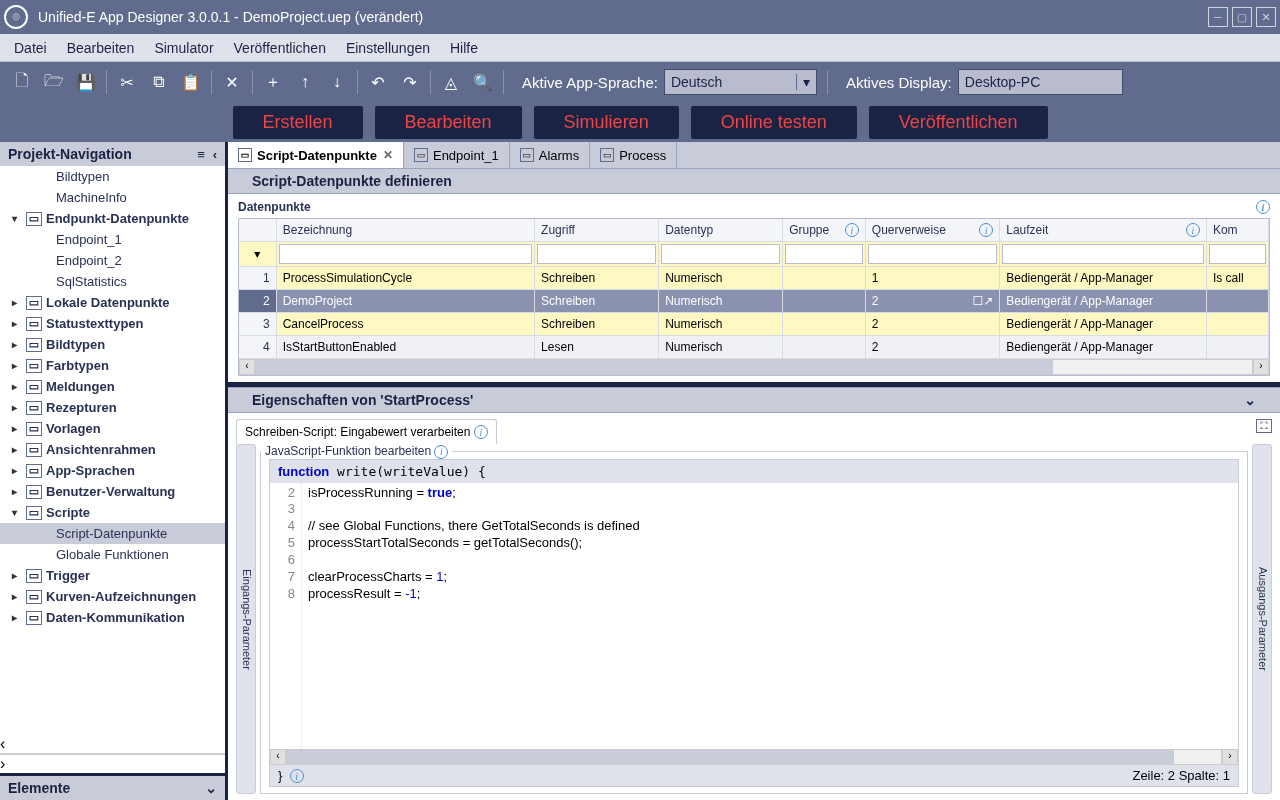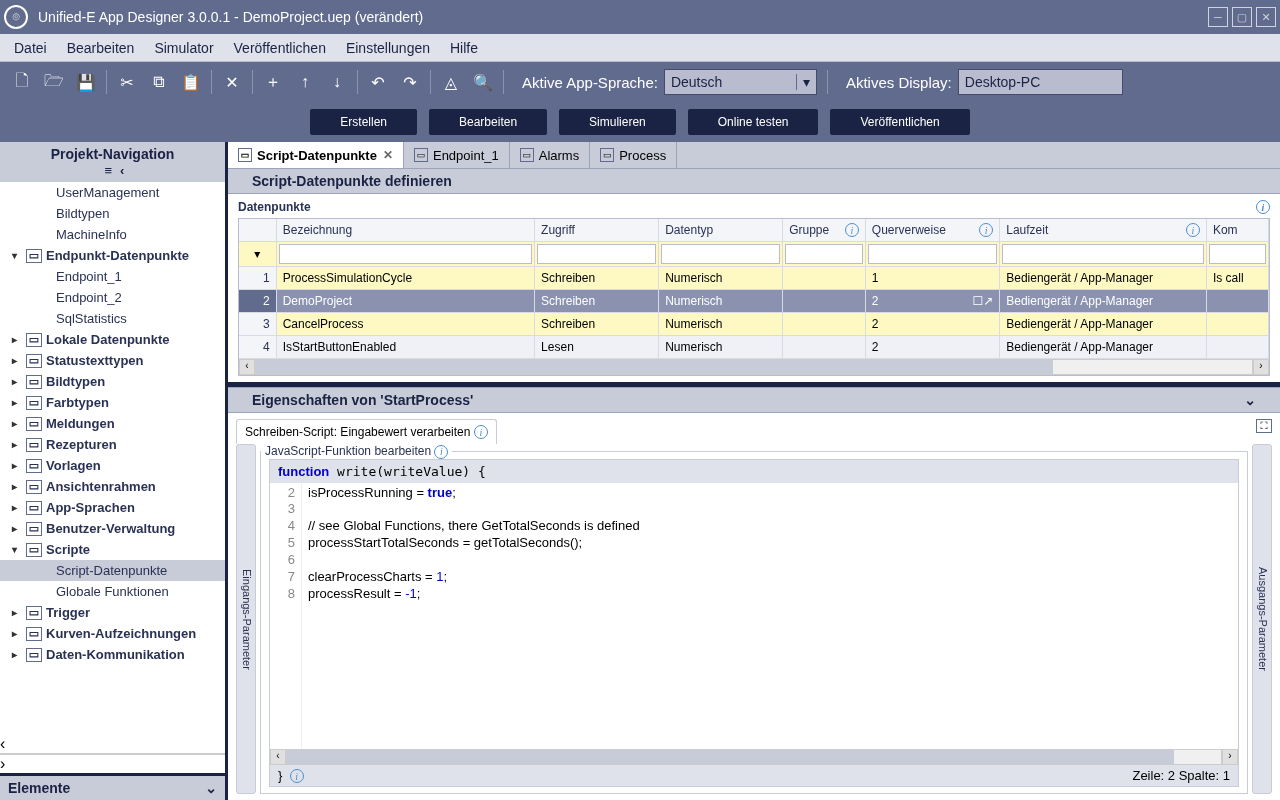--- a/index.html
+++ b/index.html
@@ -9,24 +9,24 @@
 .titlebar .title { font-size: 14px; flex: 1; }
 .titlebar .winbtn { width: 20px; height: 20px; border: 1px solid #d0d4e0; margin-left: 4px; display: flex; align-items: center; justify-content: center; font-size: 11px; color: #d0d4e0; cursor: pointer; }
 .menubar { height: 28px; background: #e0e2eb; display: flex; align-items: center; padding: 0 4px; border-bottom: 1px solid #b8bcce; }
 .menubar span { padding: 4px 10px; font-size: 14px; color: #1a2344; cursor: pointer; }
 .toolbar { height: 40px; background: #606b8d; display: flex; align-items: center; padding: 0 6px; }
 .toolbar .tbtn { width: 32px; height: 30px; display: flex; align-items: center; justify-content: center; color: #fff; cursor: pointer; font-size: 16px; }
 .toolbar .sep { width: 1px; height: 24px; background: #8a92b0; margin: 0 4px; }
 .toolbar .lbl { color: #fff; font-size: 15px; margin-left: 14px; margin-right: 6px; }
 .toolbar .combo { height: 26px; background: #b8bcce; border: 1px solid #444c6a; color: #1a2344; padding: 0 6px; font-size: 14px; display: inline-flex; align-items: center; }
 .actionbar { height: 40px; background: #606b8d; display: flex; align-items: center; justify-content: center; gap: 12px; }
-.actionbar .abtn { background: #1a2344; color: #ffffff; border: none; padding: 6px 30px; font-size: 12px; cursor: pointer; border-radius: 2px; }
+.actionbar .abtn { background: #1a2344; color: #ef4444; border: none; padding: 6px 30px; font-size: 18px; cursor: pointer; border-radius: 2px; }
 .main { display: flex; height: calc(800px - 34px - 28px - 40px - 40px); }
 .sidebar { width: 228px; background: #fff; display: flex; flex-direction: column; border-right: 3px solid #1a2344; }
-.sidehead { background: #c8cbd8; padding: 4px 8px; font-weight: bold; font-size: 14px; color: #1a2344; display: flex; align-items: center; justify-content: space-between; flex-direction: column; }
+.sidehead { background: #c8cbd8; padding: 4px 8px; font-weight: bold; font-size: 14px; color: #1a2344; display: flex; align-items: center; justify-content: space-between; }
 .sidehead .icons span { margin-left: 4px; cursor: pointer; font-size: 13px; }
 .tree { flex: 1; overflow-y: auto; overflow-x: hidden; font-size: 13px; color: #2a3254; position: relative; }
 .tree-inner { padding-bottom: 4px; }
 .tree .node { padding: 3px 4px 3px 12px; display: flex; align-items: center; white-space: nowrap; cursor: pointer; }
 .tree .node.lvl2 { padding-left: 56px; color: #2a3254; }
 .tree .node .exp { width: 12px; font-size: 10px; color: #333; margin-right: 2px; }
 .tree .node .ic { width: 16px; height: 14px; margin-right: 4px; display: inline-flex; align-items: center; justify-content: center; font-size: 11px; border: 1px solid #606b8d; }
 .tree .node.bold { font-weight: bold; }
 .tree .node.sel { background: #c8cbd8; }
 .elements { background: #c8cbd8; padding: 4px 8px; font-weight: bold; font-size: 14px; color: #1a2344; border-top: 3px solid #1a2344; display: flex; justify-content: space-between; }
@@ -141,23 +141,20 @@
     <div class="sidehead">
       <span>Projekt-Navigation</span>
       <span class="icons">
         <span>≡</span>
         <span>‹</span>
       </span>
     </div>
     <div class="tree">
       <div class="tree-inner" id="navtree">
           <div class="node lvl2">
-            <span>UserManagement</span>
-          </div>
-          <div class="node lvl2">
             <span>Bildtypen</span>
           </div>
           <div class="node lvl2">
             <span>MachineInfo</span>
           </div>
           <div class="node bold">
             <span class="exp">▾</span>
             <span class="ic">▭</span>
             <span>Endpunkt-Datenpunkte</span>
           </div>

